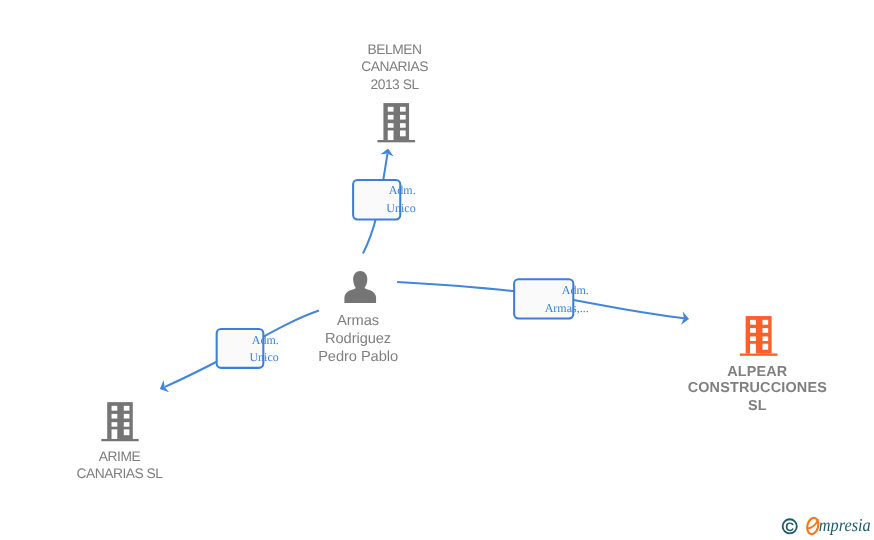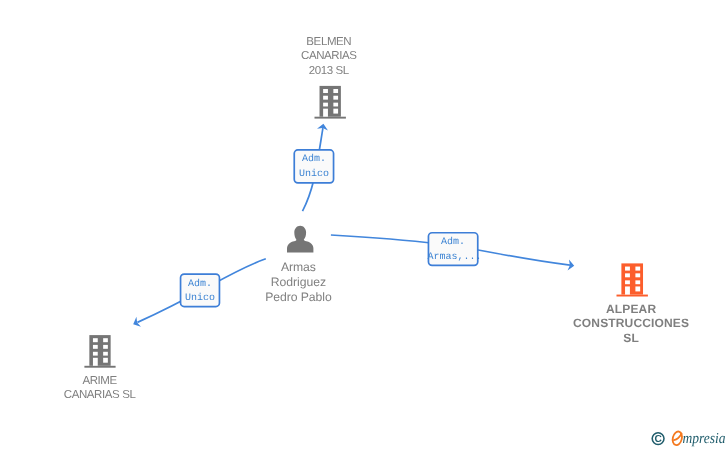--- a/index.html
+++ b/index.html
@@ -8,22 +8,22 @@
        font-family:"Liberation Sans",sans-serif;
        -webkit-font-smoothing:antialiased;text-rendering:geometricPrecision;}
   #stage{position:absolute;left:0;top:0;width:728px;height:450px;}
   svg{position:absolute;left:0;top:0;width:728px;height:450px;overflow:visible;}
   .nodelabel{position:absolute;text-align:center;color:#7f7f7f;font-size:11.5px;
        line-height:14.8px;white-space:nowrap;letter-spacing:-0.4px;
        font-family:"Liberation Sans",sans-serif;}
   .nodelabel.b{font-weight:bold;font-size:12px;letter-spacing:0.15px;}
   .nodelabel.mixed{font-size:12.2px;letter-spacing:-0.05px;}
   .edgelabel{position:absolute;box-sizing:border-box;color:#3d84d3;font-size:10px;
-       line-height:14.5px;text-align:center;padding-top:4.4px;
-       font-family:Liberation Mono, monospace;}
+       line-height:14.5px;text-align:right;padding-top:4.4px;
+       font-family:Liberation Serif, serif;margin-left:12px;}
 </style>
 </head>
 <body style="background: rgb(255, 255, 255);">
 
 <div id="stage">
   <svg id="edges-layer" viewBox="0 0 728 450">
       <g>
         <path d="M 302.5,211.2 C 314.2,188.0 316.3,168.9 322.9,128.1" fill="none" stroke="#4286dc" stroke-width="1.7"></path>
         <polygon points="323.4,123.7 327.9785761503049,130.4704608732242 322.74655325653197,127.97029359101352 317.00629400672847,128.79146576848004" fill="#4286dc"></polygon>
       </g>

